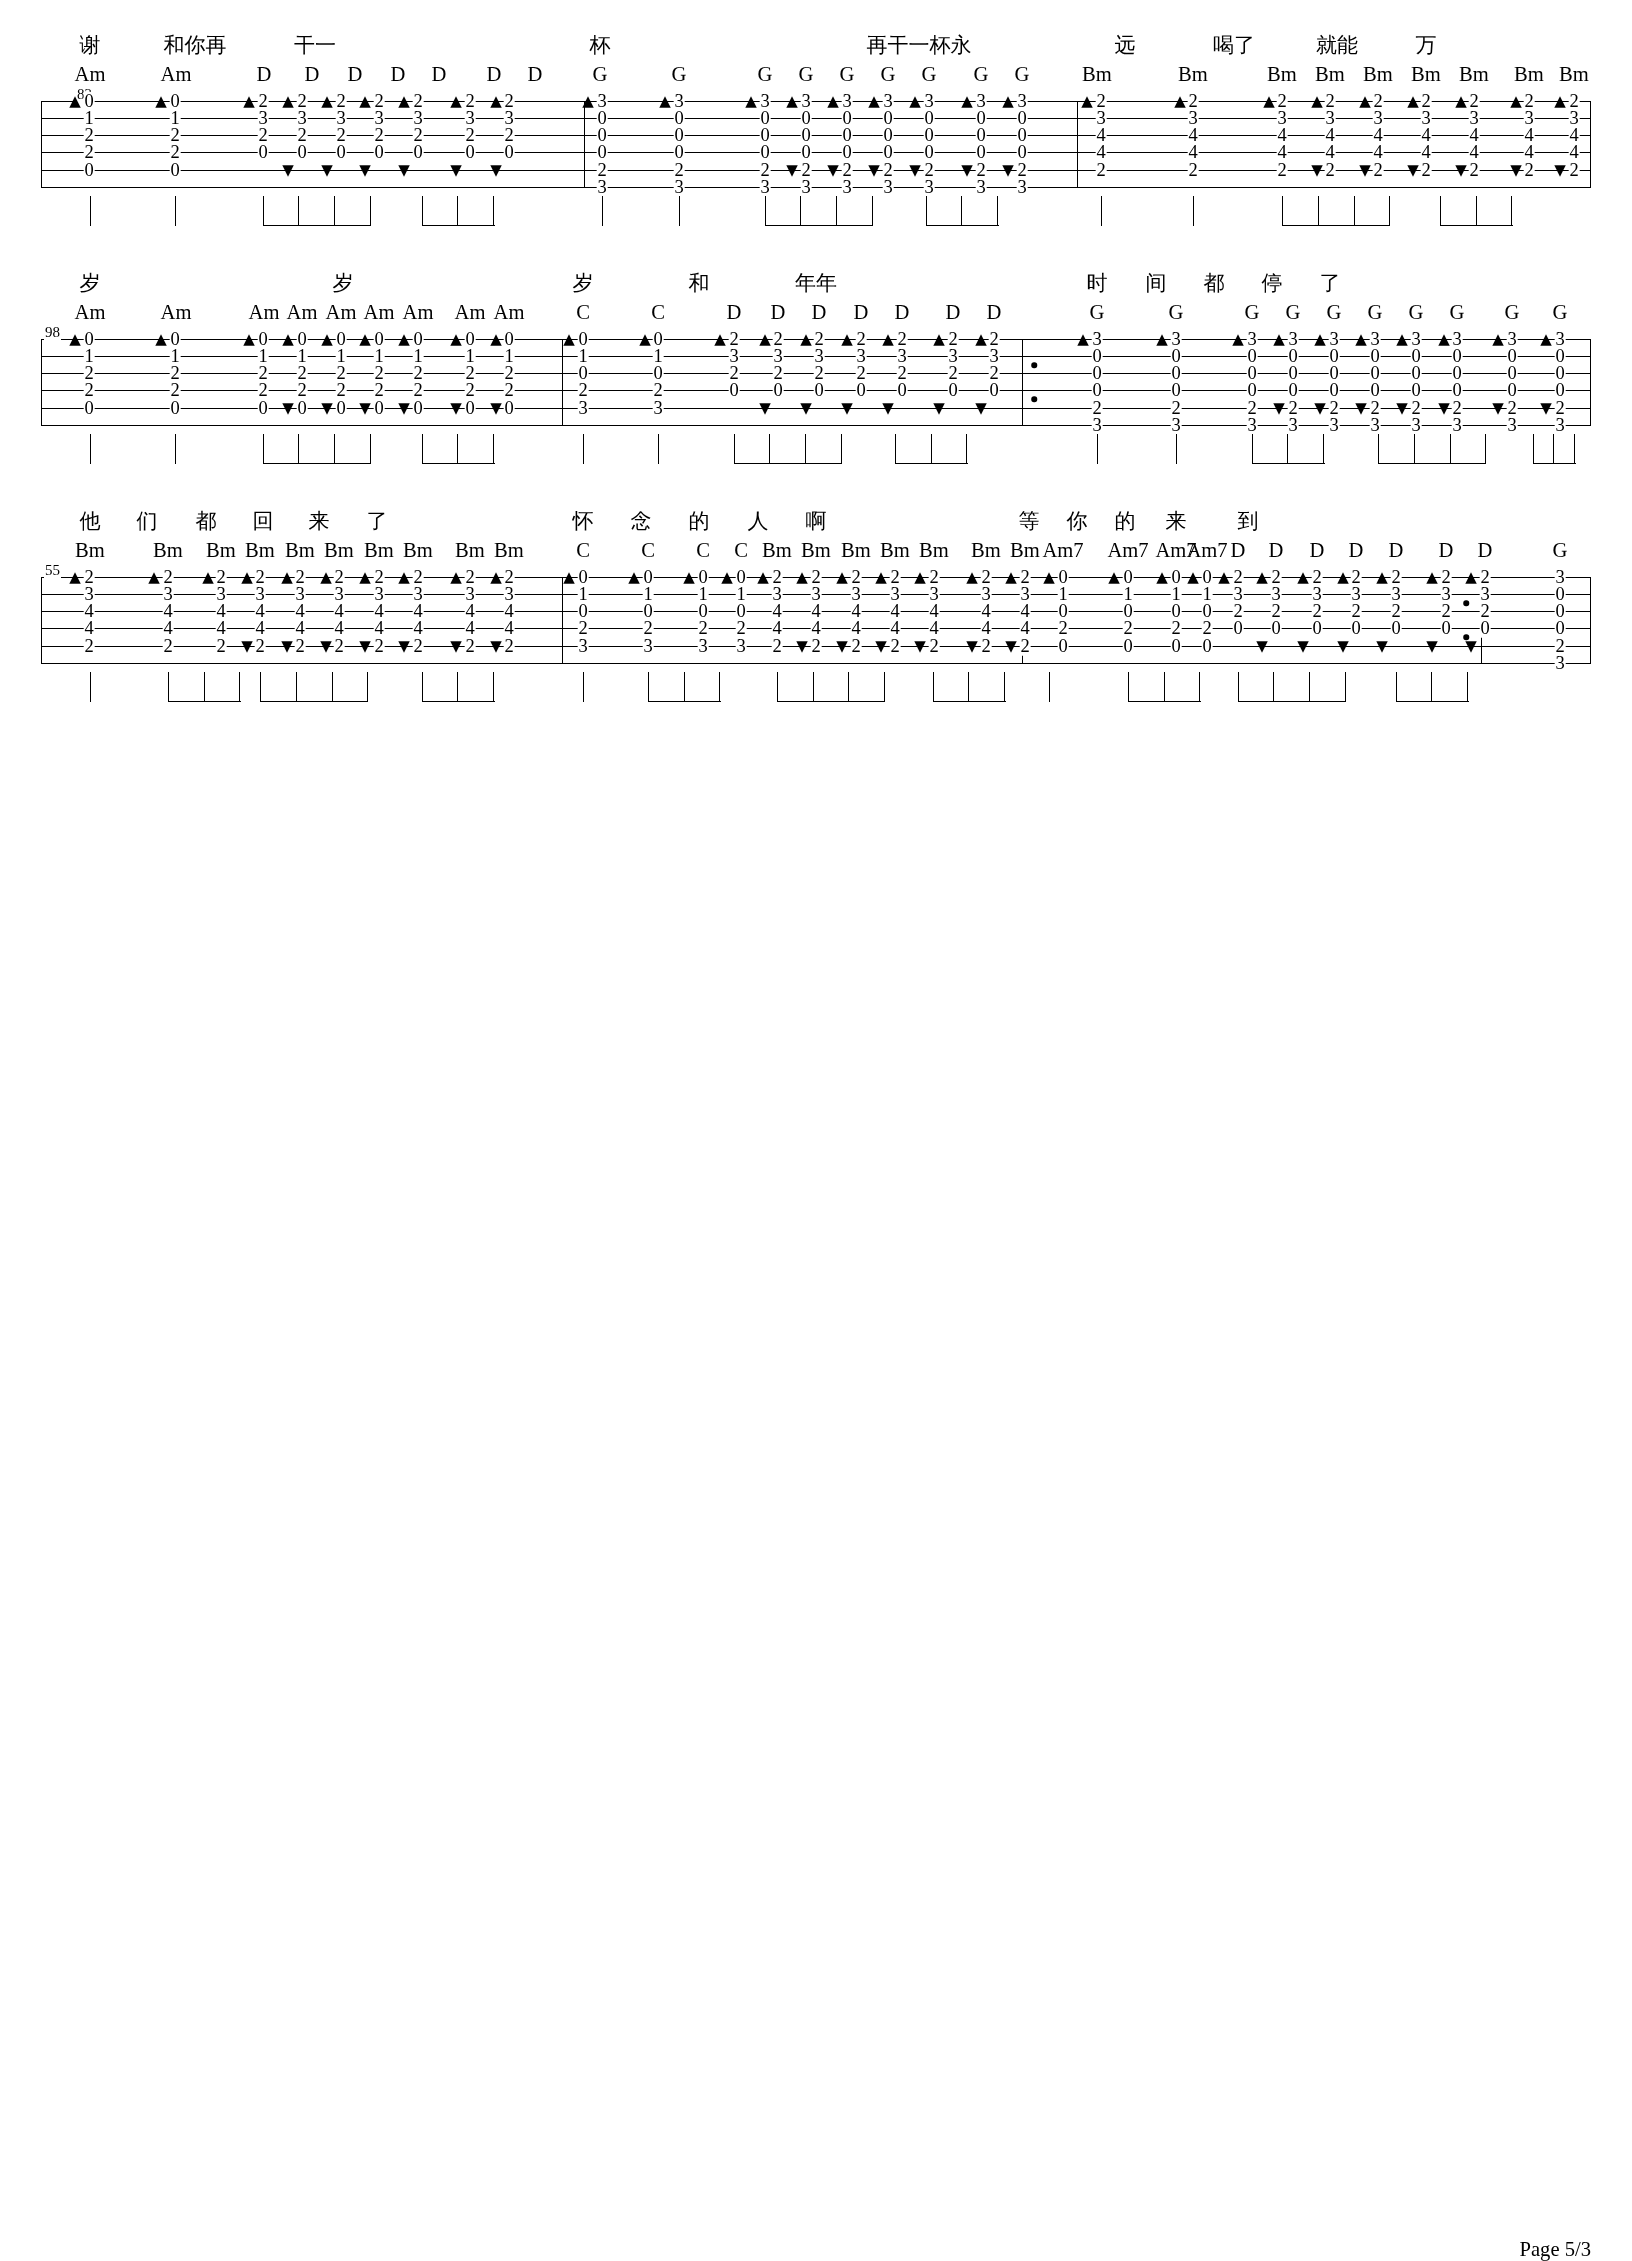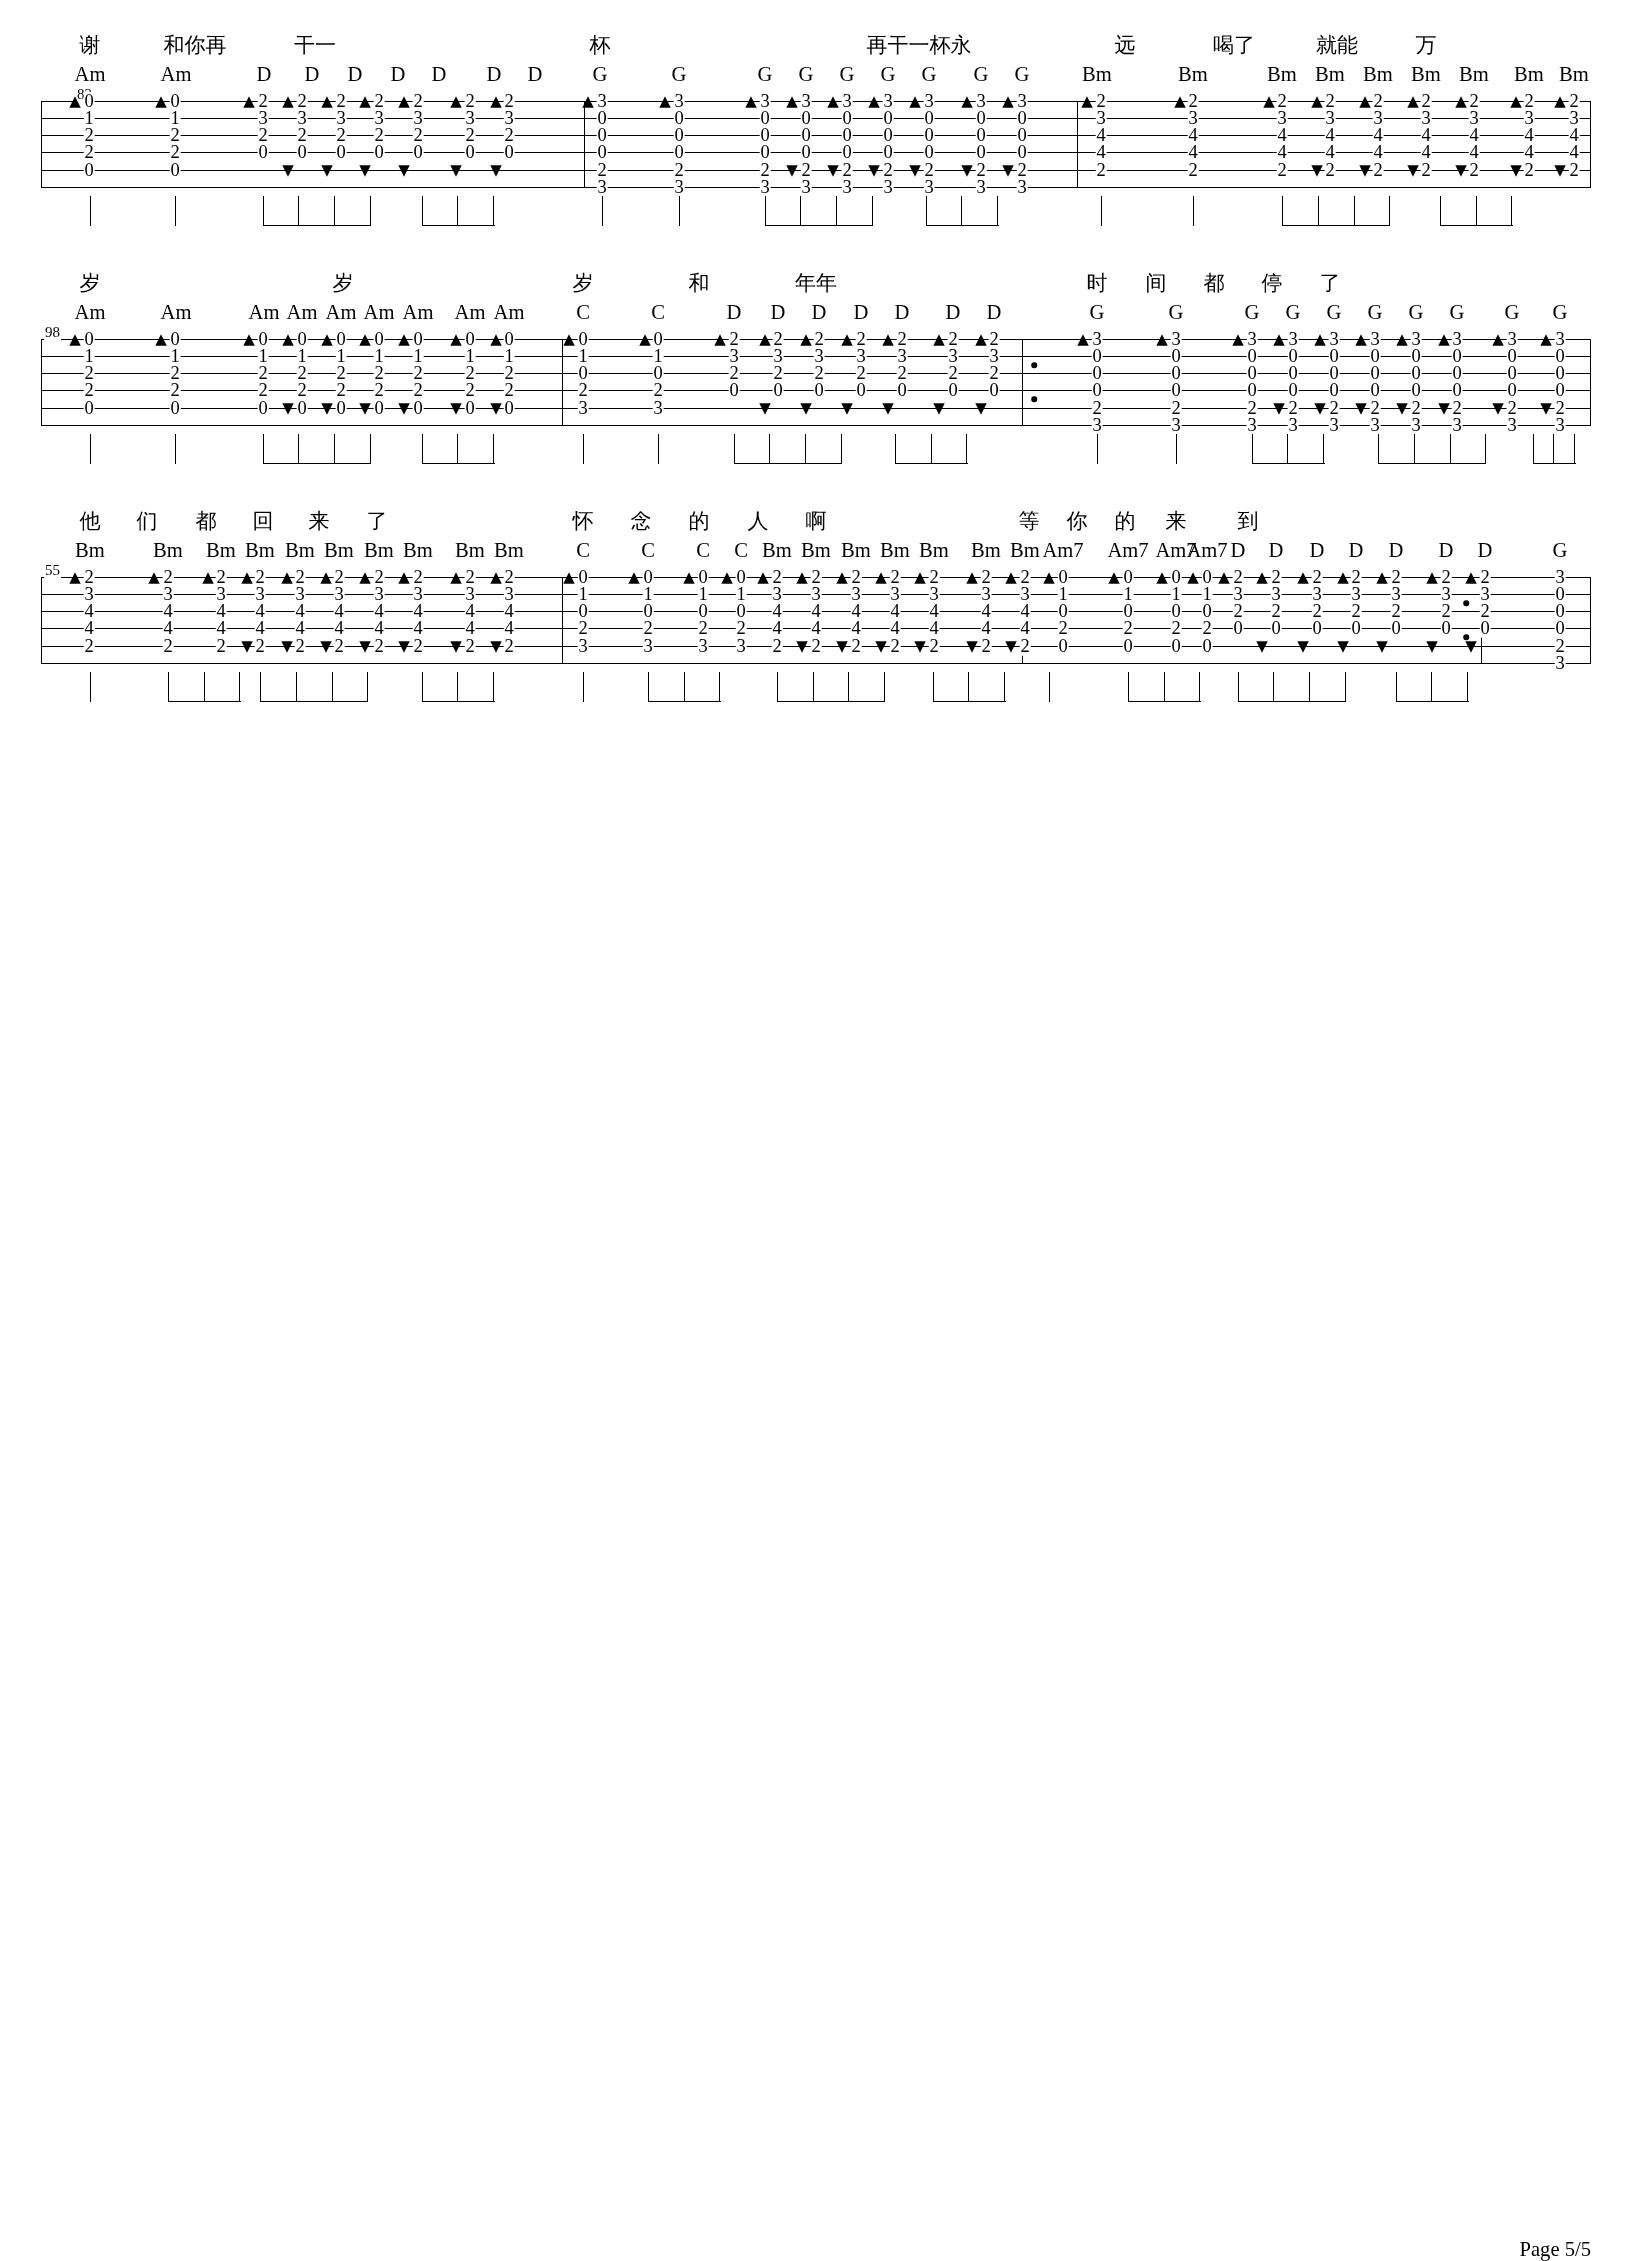--- a/index.html
+++ b/index.html
@@ -1042,15 +1042,15 @@
         <div class="stem" style="left: 1268px;"></div>
         <div class="stem" style="left: 1304px;"></div>
         <div class="beam" style="left: 1197px; width: 108px;"></div>
         <div class="stem" style="left: 1355px;"></div>
         <div class="stem" style="left: 1390px;"></div>
         <div class="stem" style="left: 1426px;"></div>
         <div class="beam" style="left: 1355px; width: 73px;"></div>
       </div>
   </div>
 
-  <div class="page-footer">Page 5/5</div>
+  <div class="page-footer">Page 5/3</div>
 </div>
 
 
 </body></html>

